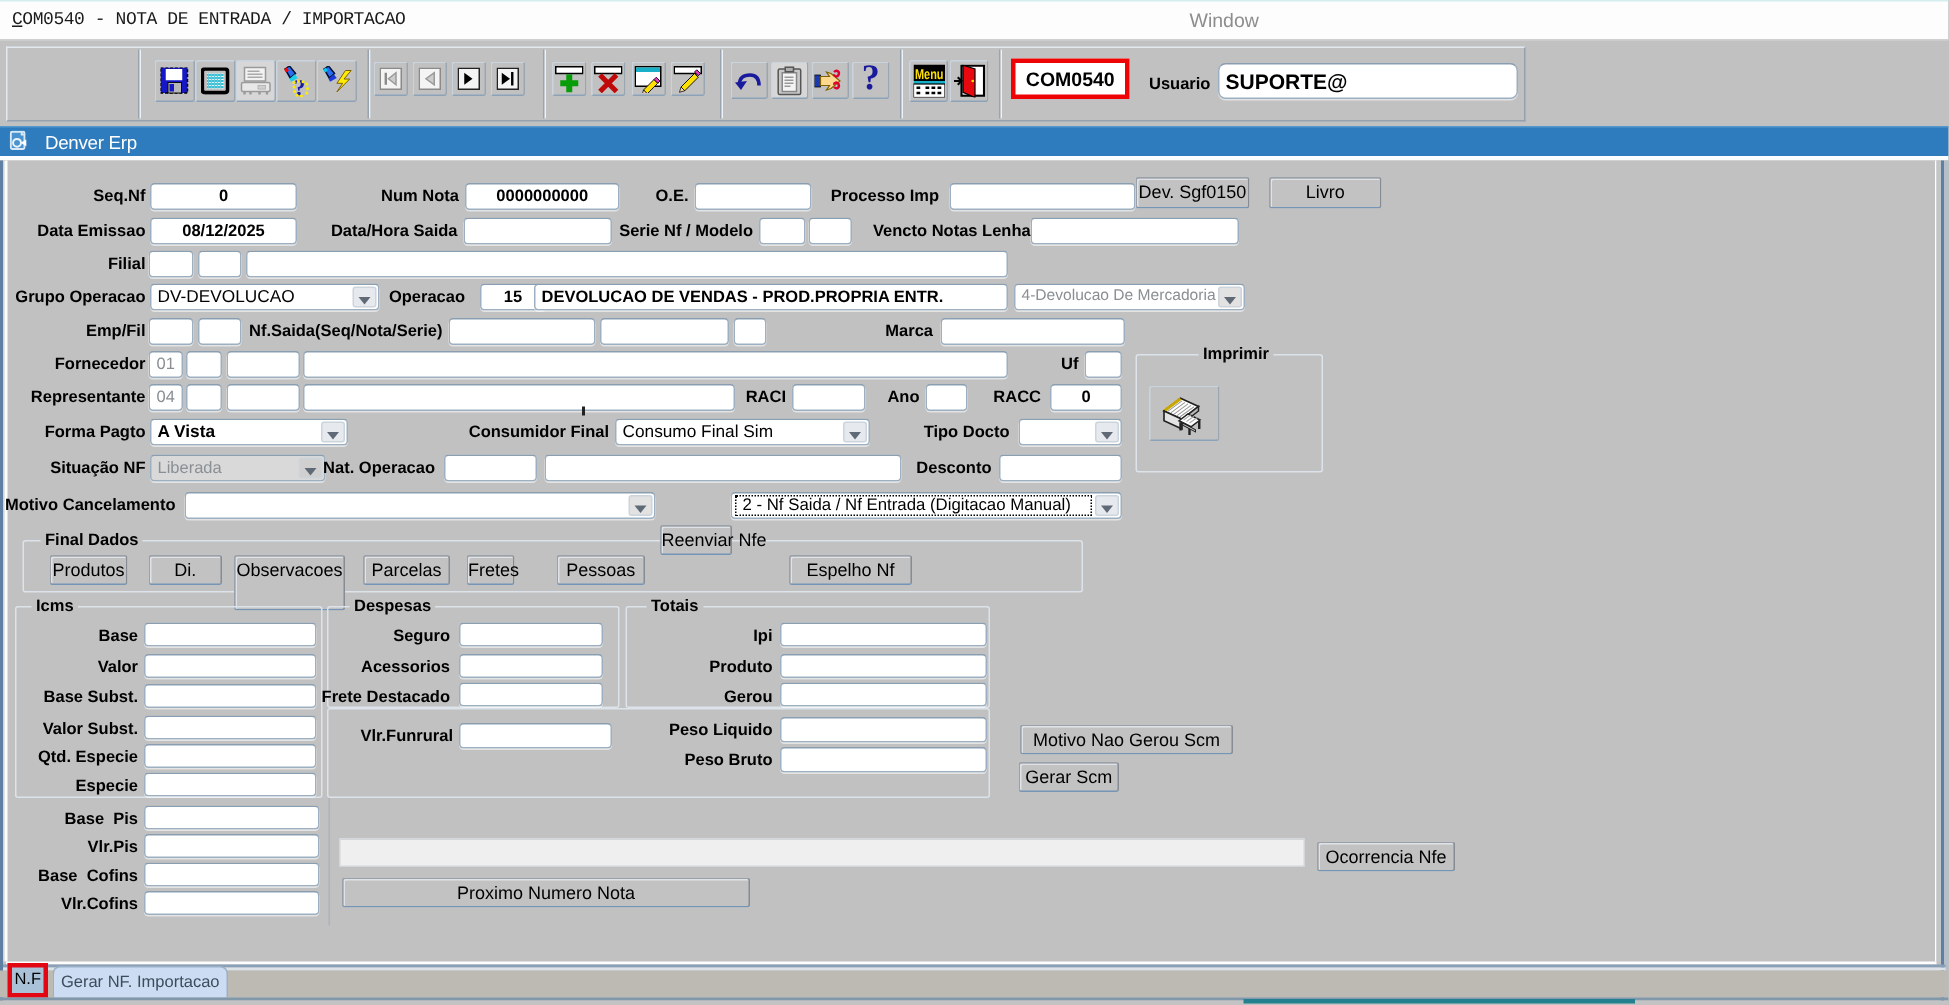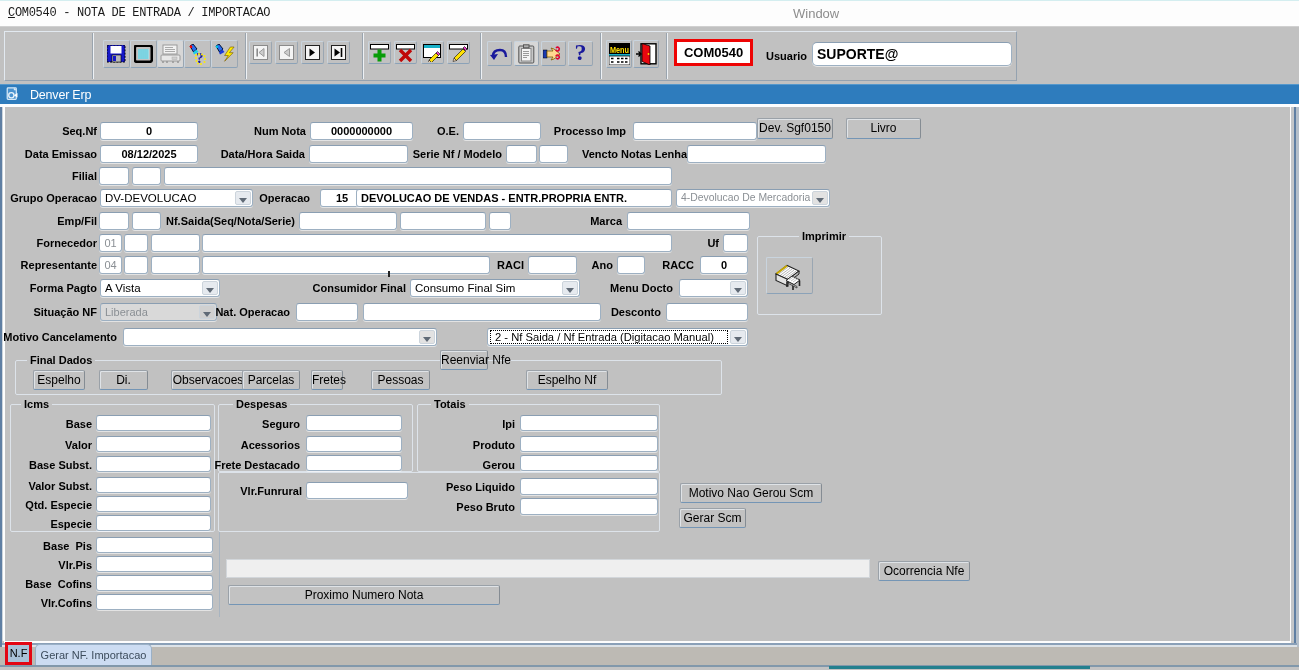--- a/index.html
+++ b/index.html
@@ -218,21 +218,21 @@
 
 <div class="lbl" style="left:-63px;top:170px;width:160px">Filial</div>
 <div class="in" style="left:99px;top:167px;width:30px;height:18px"></div>
 <div class="in" style="left:132px;top:167px;width:29px;height:18px"></div>
 <div class="in" style="left:164px;top:167px;width:508px;height:18px"></div>
 
 <div class="lbl" style="left:-63px;top:192px;width:160px">Grupo Operacao</div>
 <div class="in" style="left:100px;top:189px;width:153px;height:18px;line-height:16px;padding-right:18px;font-weight:normal;font-size:11.5px">DV-DEVOLUCAO<span class="arrow"></span></div>
 <div class="lbl" style="left:150px;top:192px;width:160px">Operacao</div>
 <div class="in ctr" style="left:320px;top:189px;width:44px;height:18px;line-height:16px">15</div>
-<div class="in" style="left:356px;top:189px;width:316px;height:18px;line-height:16px">DEVOLUCAO DE VENDAS - ENTR.PROPRIA ENTR.</div>
+<div class="in" style="left:356px;top:189px;width:316px;height:18px;line-height:16px">DEVOLUCAO DE VENDAS - PROD.PROPRIA ENTR.</div>
 <div class="in dis" style="left:676px;top:189px;width:154px;height:18px;line-height:16px;padding-right:18px;font-size:10.4px">4-Devolucao De Mercadoria<span class="arrow" style="background:#e2e2e2"></span></div>
 
 <div class="lbl" style="left:-63px;top:215px;width:160px">Emp/Fil</div>
 <div class="in" style="left:99px;top:212px;width:30px;height:18px"></div>
 <div class="in" style="left:132px;top:212px;width:29px;height:18px"></div>
 <div class="lbl" style="left:135px;top:215px;width:160px">Nf.Saida(Seq/Nota/Serie)</div>
 <div class="in" style="left:299px;top:212px;width:98px;height:18px"></div>
 <div class="in" style="left:400px;top:212px;width:86px;height:18px"></div>
 <div class="in" style="left:489px;top:212px;width:22px;height:18px"></div>
 <div class="lbl" style="left:462px;top:215px;width:160px">Marca</div>
@@ -252,24 +252,24 @@
 <div class="in" style="left:151px;top:256px;width:49px;height:18px"></div>
 <div class="in" style="left:202px;top:256px;width:288px;height:18px"></div>
 <div class="lbl" style="left:364px;top:259px;width:160px">RACI</div>
 <div class="in" style="left:528px;top:256px;width:49px;height:18px"></div>
 <div class="lbl" style="left:453px;top:259px;width:160px">Ano</div>
 <div class="in" style="left:617px;top:256px;width:28px;height:18px"></div>
 <div class="lbl" style="left:534px;top:259px;width:160px">RACC</div>
 <div class="in ctr" style="left:700px;top:256px;width:48px;height:18px;line-height:16px">0</div>
 
 <div class="lbl" style="left:-63px;top:282px;width:160px">Forma Pagto</div>
-<div class="in" style="left:100px;top:279px;width:120px;height:18px;line-height:16px;padding-right:18px;font-weight:normal;font-size:11.5px">A Vista<span class="arrow"></span></div>
+<div class="in" style="left:100px;top:279px;width:132px;height:18px;line-height:16px;padding-right:18px;font-weight:bold;font-size:11.5px">A Vista<span class="arrow"></span></div>
 <div class="lbl" style="left:246px;top:282px;width:160px">Consumidor Final</div>
 <div class="in" style="left:410px;top:279px;width:170px;height:18px;line-height:16px;padding-right:18px;font-weight:normal;font-size:11.5px">Consumo Final Sim<span class="arrow"></span></div>
-<div class="lbl" style="left:513px;top:282px;width:160px">Menu Docto</div>
+<div class="lbl" style="left:513px;top:282px;width:160px">Tipo Docto</div>
 <div class="in" style="left:679px;top:279px;width:69px;height:18px;padding-right:18px">
       <span class="arrow"></span>
     </div>
 
 <div class="lbl" style="left:-63px;top:306px;width:160px">Situação NF</div>
 <div class="in dis" style="left:100px;top:303px;width:117px;height:18px;line-height:16px;padding-right:18px;background:#d9d9d9">Liberada<span class="arrow" style="background:#d0d0d0"></span></div>
 <div class="lbl" style="left:130px;top:306px;width:160px">Nat. Operacao</div>
 <div class="in" style="left:296px;top:303px;width:62px;height:18px"></div>
 <div class="in" style="left:363px;top:303px;width:238px;height:18px"></div>
 <div class="lbl" style="left:501px;top:306px;width:160px">Desconto</div>
@@ -294,23 +294,23 @@
 <path d="M3 13 L3 19.5 L15 25 L15 18.5 Z" fill="#e3e3e3" stroke="#222" stroke-width="1.1"></path>
 <path d="M15 18.5 L26 10 L26 13 L15 21.5 Z" fill="#b8b8b8" stroke="#222" stroke-width="1"></path>
 <path d="M13 19.5 L19 15 L27 19 L21 23.5 Z" fill="#fff" stroke="#222" stroke-width="1"></path>
 <path d="M16 19 L21 15.5 M18 20 L23 16.5 M20 21 L25 17.5" stroke="#aaa" stroke-width="0.7"></path>
 <path d="M14 20.5 L14 26 M20 23.5 L20 29 M26.5 19.5 L26.5 25" stroke="#222" stroke-width="1.6"></path>
 <path d="M15.5 21 L24 25.5 L24 27 L15.5 22.5 Z" fill="#cfcfcf" stroke="#222" stroke-width="0.7"></path>
 </svg>
 
 <div class="grp" style="left:15px;top:360px;width:707px;height:35px"></div>
 <div class="gt" style="left:27px;top:354px">Final Dados</div>
-<div class="btn" style="left:33px;top:370px;width:52px;height:20px;line-height:18px">Espelho</div>
+<div class="btn" style="left:33px;top:370px;width:52px;height:20px;line-height:18px">Produtos</div>
 <div class="btn" style="left:99px;top:370px;width:49px;height:20px;line-height:18px">Di.</div>
-<div class="btn" style="left:171px;top:370px;width:74px;height:20px;line-height:18px">Observacoes</div>
+<div class="btn" style="left:156px;top:370px;width:74px;height:37px;line-height:18px">Observacoes</div>
 <div class="btn" style="left:242px;top:370px;width:58px;height:20px;line-height:18px">Parcelas</div>
 <div class="btn" style="left:311px;top:370px;width:32px;height:20px;line-height:18px">Fretes</div>
 <div class="btn" style="left:371px;top:370px;width:59px;height:20px;line-height:18px">Pessoas</div>
 <div class="btn" style="left:440px;top:350px;width:48px;height:20px;line-height:18px">Reenviar Nfe</div>
 <div class="btn" style="left:526px;top:370px;width:82px;height:20px;line-height:18px">Espelho Nf</div>
 
 <div class="grp" style="left:10px;top:404px;width:205px;height:128px"></div>
 <div class="gt" style="left:21px;top:398px">Icms</div>
 <div class="lbl" style="left:-68px;top:418px;width:160px">Base</div>
 <div class="in" style="left:96px;top:415px;width:115px;height:16px"></div>

